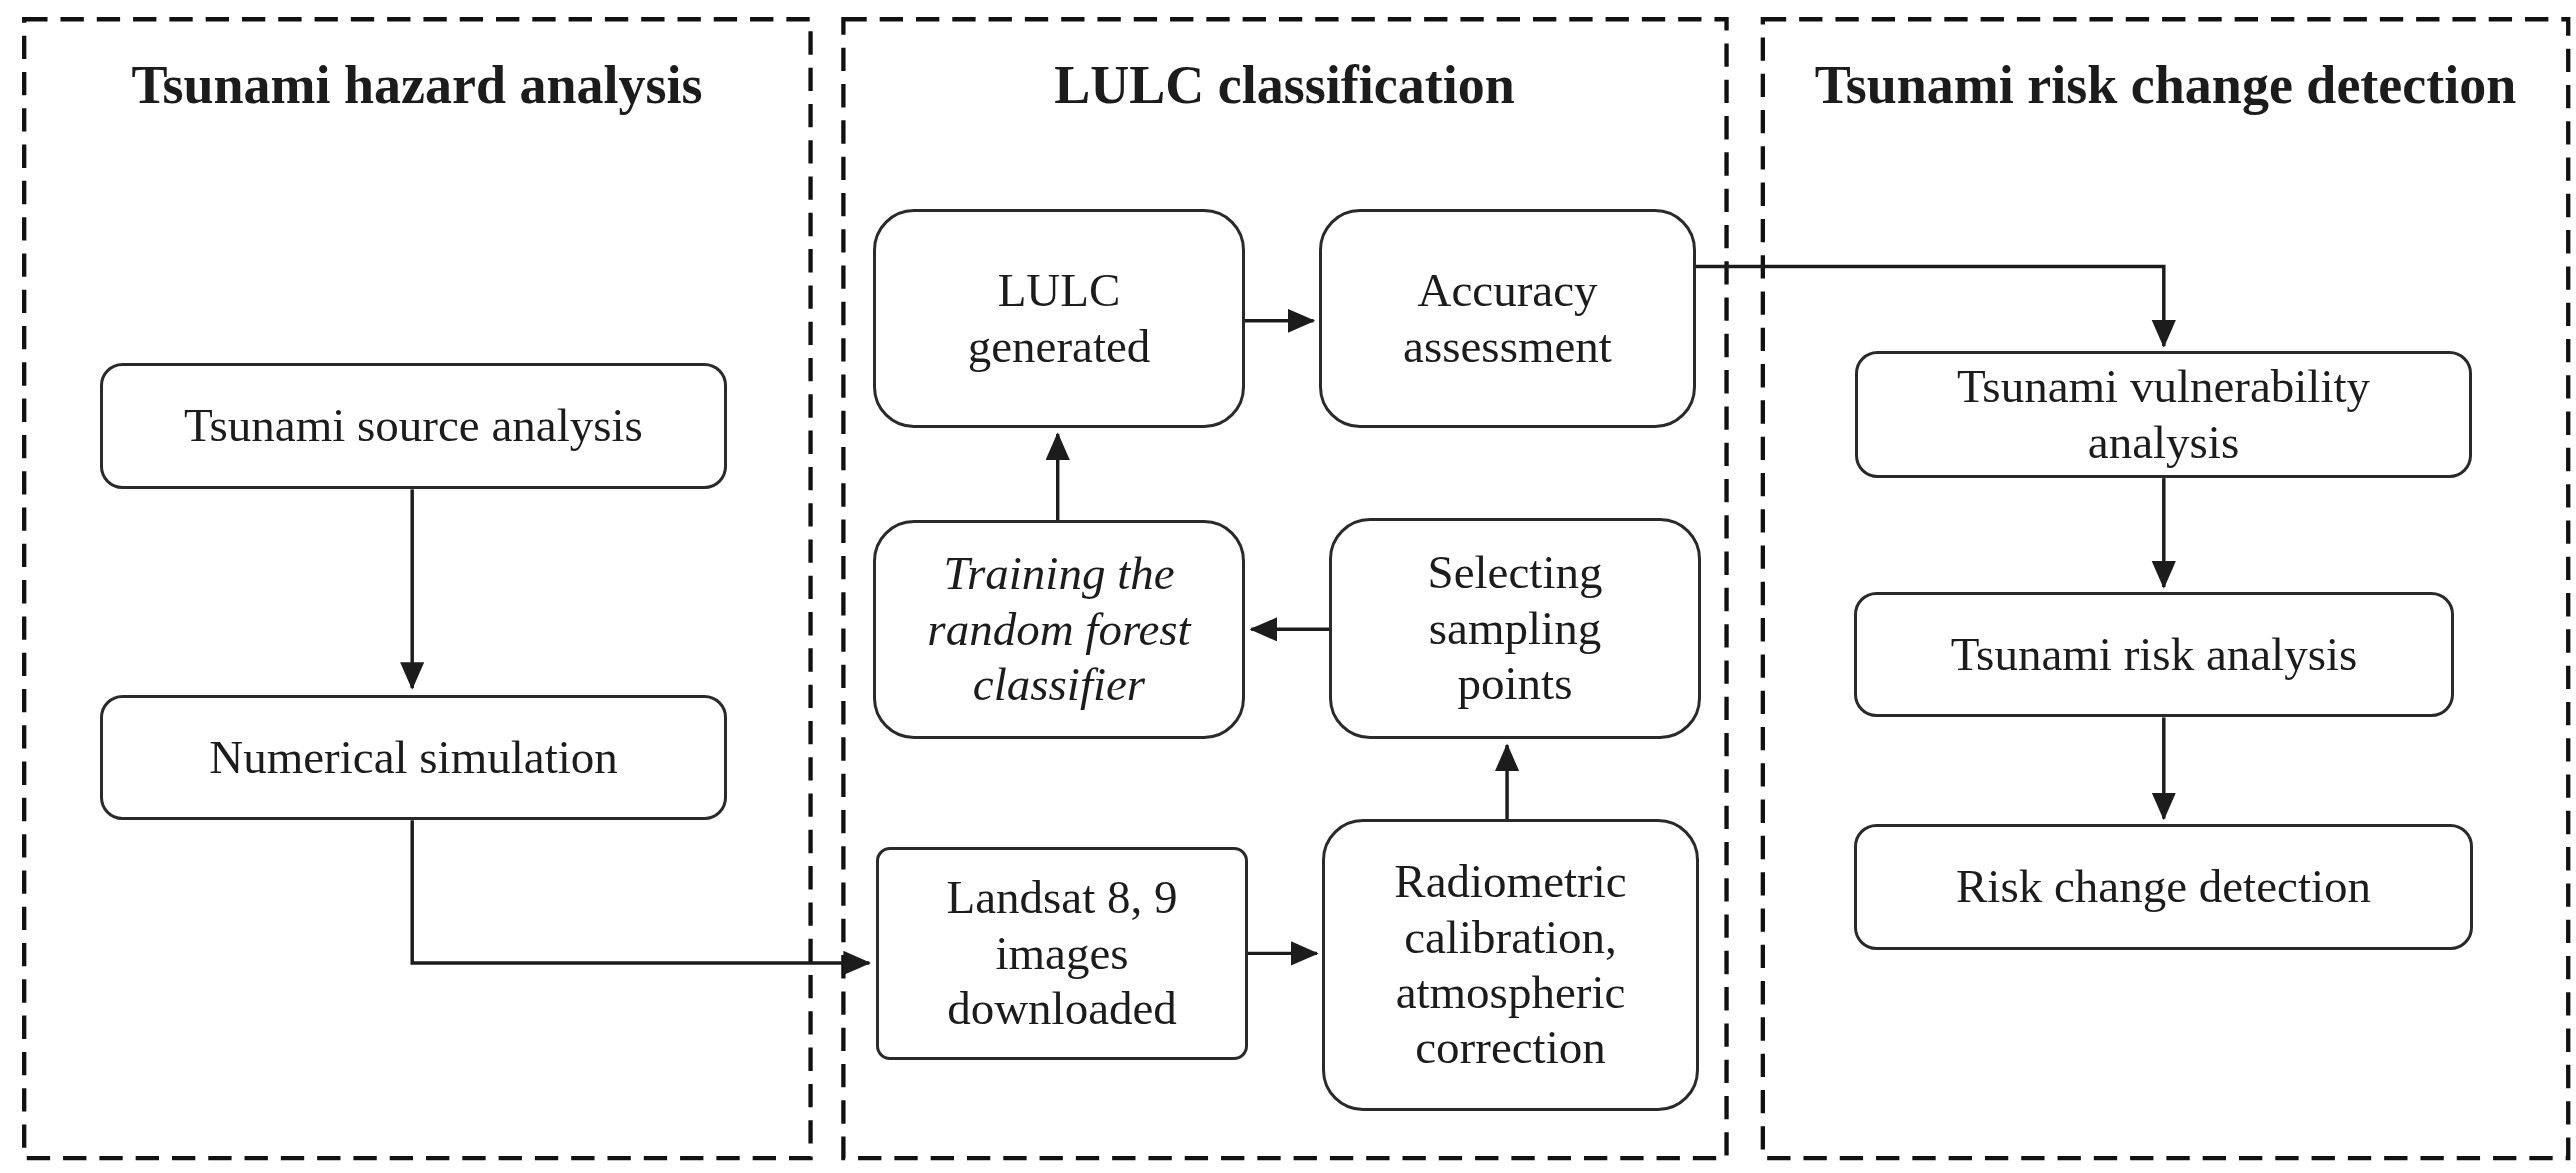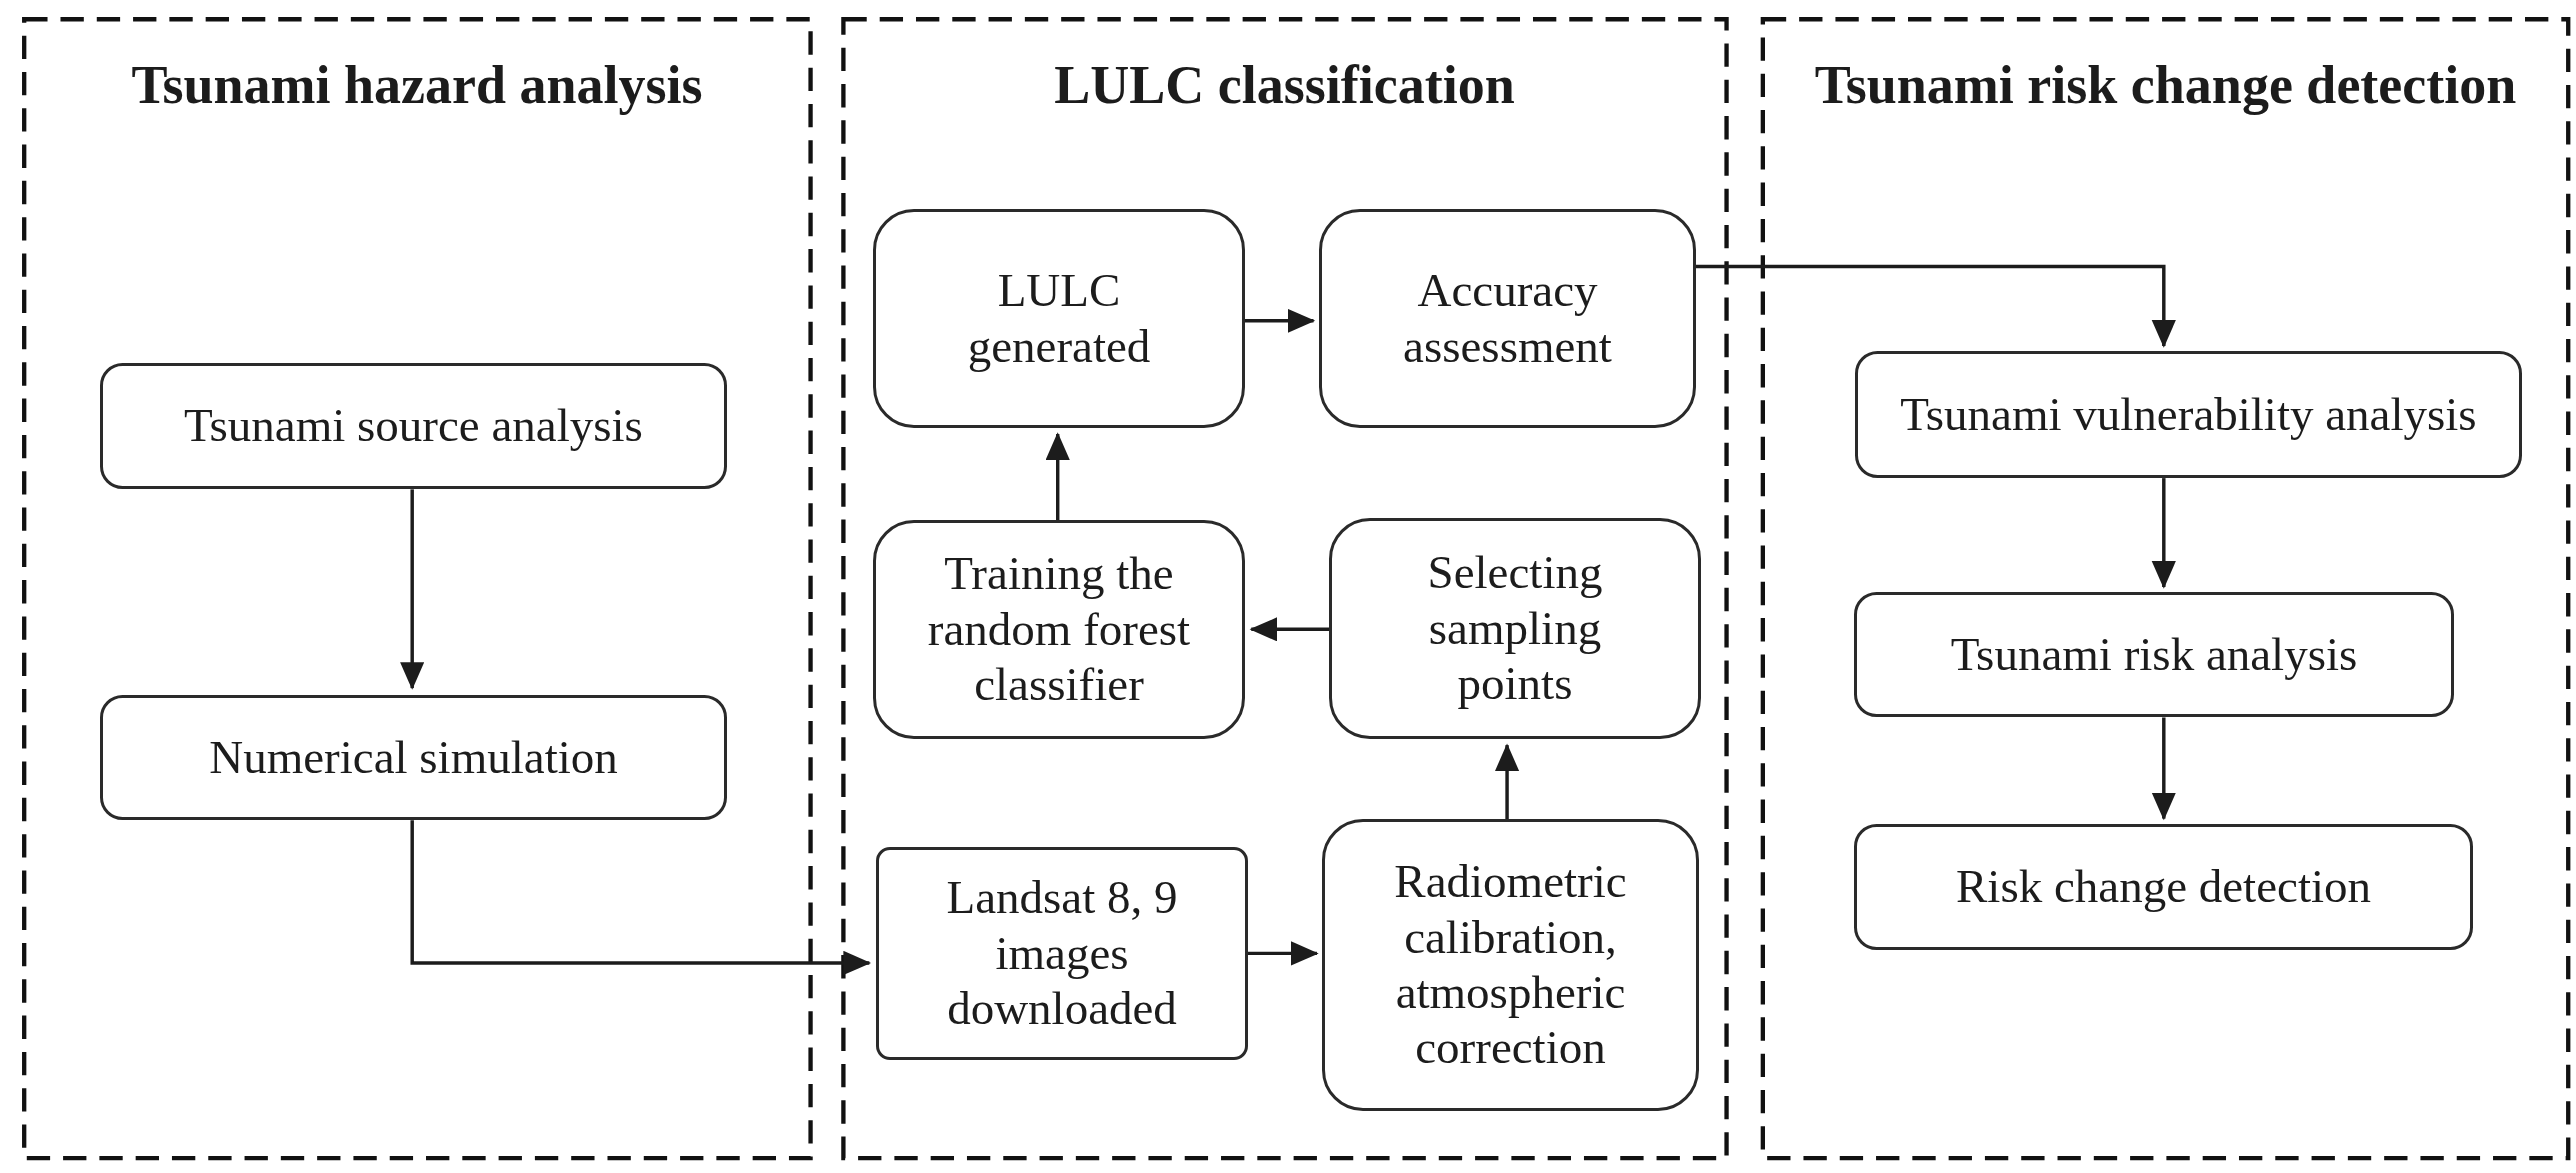--- a/index.html
+++ b/index.html
@@ -76,23 +76,23 @@
 
   <div class="panel-title" style="left:24px;width:786px;top:54px;">Tsunami hazard analysis</div>
   <div class="panel-title" style="left:843px;width:883px;top:54px;">LULC classification</div>
   <div class="panel-title" style="left:1763px;width:805px;top:54px;">Tsunami risk change detection</div>
 
   <div class="node r-small" style="left:100px;top:363px;width:627px;height:126px;">Tsunami source analysis</div>
   <div class="node r-small" style="left:100px;top:695px;width:627px;height:125px;text-align:center;">Numerical simulation</div>
 
   <div class="node r-big" style="left:873px;top:209px;width:372px;height:219px;">LULC generated</div>
   <div class="node r-big" style="left:1319px;top:209px;width:377px;height:219px;">Accuracy assessment</div>
-  <div class="node r-big" style="left:873px;top:520px;width:372px;height:219px;">Training the random forest classifier</div>
+  <div class="node r-big" style="left:873px;top:520px;width:372px;height:219px;font-style:italic;">Training the random forest classifier</div>
   <div class="node r-big" style="left:1329px;top:518px;width:372px;height:221px;">Selecting sampling points</div>
   <div class="node r-big" style="left:876px;top:847px;width:372px;height:213px;border-radius:14px;">Landsat 8, 9 images downloaded</div>
   <div class="node r-big" style="left:1322px;top:819px;width:377px;height:292px;">Radiometric calibration, atmospheric correction</div>
 
-  <div class="node r-small" style="left:1855px;top:351px;width:667px;height:127px;">Tsunami vulnerability analysis</div>
+  <div class="node r-small" style="left:1855px;top:351px;width:617px;height:127px;">Tsunami vulnerability analysis</div>
   <div class="node r-small" style="left:1854px;top:592px;width:600px;height:125px;">Tsunami risk analysis</div>
   <div class="node r-small" style="left:1854px;top:824px;width:619px;height:126px;">Risk change detection</div>
 
 </div>
 
 
 </body></html>

